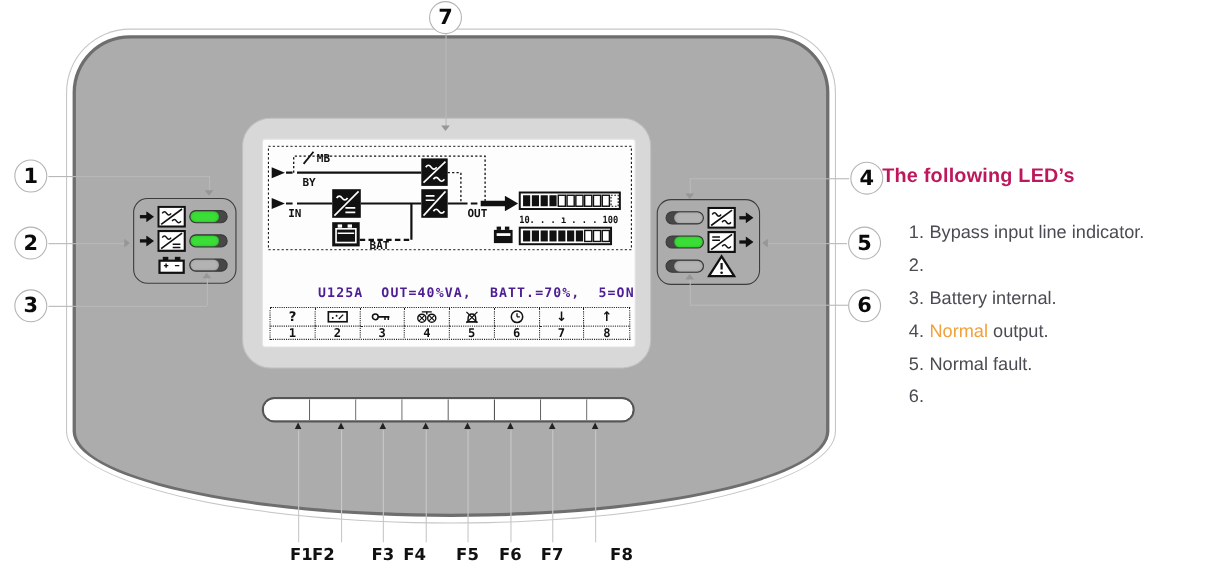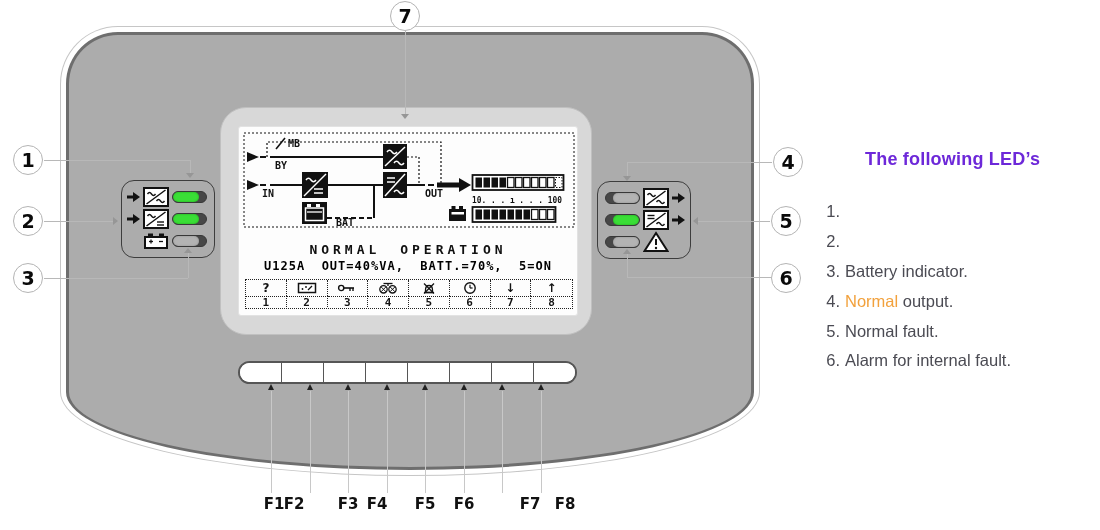--- a/index.html
+++ b/index.html
@@ -22,22 +22,22 @@
     background:#fdfdfd; border-radius:3px; border:1px solid #e2e2e2;
   }
   .mimic { position:absolute; left:4px; top:5px; }
   .mt { font-family:"DejaVu Sans Mono", monospace; font-weight:bold; font-size:10px; fill:#111; }
   .mscale { font-family:"DejaVu Sans Mono", monospace; font-weight:bold; font-size:9px; fill:#111; }
   .lcd-line1 {
     position:absolute; top:115px; left:0; width:100%; text-align:center;
     font:bold 13px "DejaVu Sans Mono", monospace; letter-spacing:4px; word-spacing:8px; color:#111; white-space:pre;
   }
   .lcd-line2 {
-    position:absolute; top:132px; left:0; width:100%; text-align:center;
-    font:bold 12px "DejaVu Sans Mono", monospace; letter-spacing:1px; color:#000000; white-space:pre;
+    position:absolute; top:132px; left:0; width:100%; text-align:right;
+    font:bold 12px "DejaVu Sans Mono", monospace; letter-spacing:1px; color:#4c1d95; white-space:pre;
   }
   .fn-table {
     position:absolute; left:6px; top:152px; width:328px; height:30px;
     border:1.5px dotted #222; display:grid;
     grid-template-columns:repeat(8, 1fr); grid-template-rows:16px 11px;
   }
   .fn-ic { display:flex; align-items:center; justify-content:center; border-right:1px dotted #222; }
   .fn-ic.last { border-right:none; }
   .fn-glyph { font:bold 12px "DejaVu Sans", sans-serif; color:#111; line-height:1; }
   .fn-num {
@@ -94,22 +94,22 @@
   .arr { position:absolute; width:0; height:0; }
   .arr-down  { border-left:4px solid transparent; border-right:4px solid transparent; border-top:5px solid #969696; }
   .arr-up    { border-left:4px solid transparent; border-right:4px solid transparent; border-bottom:5px solid #969696; }
   .arr-right { border-top:4px solid transparent; border-bottom:4px solid transparent; border-left:5px solid #969696; }
   .arr-left  { border-top:4px solid transparent; border-bottom:4px solid transparent; border-right:5px solid #969696; }
   .farr { position:absolute; width:0; height:0; top:384px;
           border-left:3.5px solid transparent; border-right:3.5px solid transparent; border-bottom:6px solid #222; }
 
   
   .legend-title {
-    position:absolute; left:865px; top:149px;
-    font:bold 18px "Liberation Sans", sans-serif; color:#6d28d9; letter-spacing:0.2px;
+    position:absolute; left:802px; top:149px;
+    font:bold 18px "Liberation Sans", sans-serif; color:#be185d; letter-spacing:0.2px;
   }
   .legend { position:absolute; left:818px; top:197px; width:275px; }
   .legend-item {
     height:29.8px; display:flex; align-items:center;
     font-size:16.5px; color:#4b4b53;
   }
   .legend-num { width:22px; text-align:right; margin-right:5px; flex:none; }
   .hl { color:#f2a13c; }
 </style>
 </head>
@@ -217,21 +217,20 @@
             <rect x="264.5" y="77.5" width="6.5" height="10" fill="#111"></rect>
             <rect x="272.5" y="77.5" width="6.5" height="10" fill="#111"></rect>
             <rect x="280.5" y="77.5" width="6.5" height="10" fill="#111"></rect>
             <rect x="288.5" y="77.5" width="6.5" height="10" fill="#fff" stroke="#111" stroke-width="1.3"></rect>
             <rect x="296.5" y="77.5" width="6.5" height="10" fill="#fff" stroke="#111" stroke-width="1.3"></rect>
             <rect x="304.5" y="77.5" width="6.5" height="10" fill="#fff" stroke="#111" stroke-width="1.3"></rect>
           </g>
       </g>
     </svg>
 
-    <div class="lcd-line1">NORMAL OPERATION</div>
     <div class="lcd-line2">U125A  OUT=40%VA,  BATT.=70%,  5=ON</div>
 
     <div class="fn-table">
       <div class="fn-ic">
           <span class="fn-glyph">?</span>
         </div>
       <div class="fn-ic">
         <svg width="20" height="14" viewBox="0 0 20 14">
             <rect x="1.5" y="2.5" width="17" height="9" fill="#fff" stroke="#111" stroke-width="1.5"></rect>
             <circle cx="5.5" cy="8" r="0.9" fill="#111"></circle>
@@ -406,21 +405,21 @@
   <div class="farr" style="left:422px"></div>
   <div class="farr" style="left:461px"></div>
   <div class="farr" style="left:499px"></div>
   <div class="farr" style="left:538px"></div>
   <div class="flabel" style="left:254px">F1</div>
   <div class="flabel" style="left:274px">F2</div>
   <div class="flabel" style="left:328px">F3</div>
   <div class="flabel" style="left:357px">F4</div>
   <div class="flabel" style="left:405px">F5</div>
   <div class="flabel" style="left:444px">F6</div>
-  <div class="flabel" style="left:510px">F7</div>
+  <div class="flabel" style="left:482px">F7</div>
   <div class="flabel" style="left:545px">F8</div>
 
   <div class="ln" style="left:44px;top:160px;width:146px;height:1px"></div>
   <div class="ln" style="left:190px;top:160px;width:1px;height:14px"></div>
   <div class="arr arr-down" style="left:186px;top:173px"></div>
   <div class="ln" style="left:44px;top:221px;width:70px;height:1px"></div>
   <div class="arr arr-right" style="left:113px;top:217px"></div>
   <div class="ln" style="left:44px;top:278px;width:144px;height:1px"></div>
   <div class="ln" style="left:188px;top:253px;width:1px;height:25px"></div>
   <div class="arr arr-up" style="left:184px;top:248px"></div>
@@ -440,35 +439,35 @@
   <div class="co" style="left:13px;top:263px">3</div>
   <div class="co" style="left:773px;top:147px">4</div>
   <div class="co" style="left:771px;top:206px">5</div>
   <div class="co" style="left:771px;top:263px">6</div>
   <div class="co" style="left:390px;top:1px">7</div>
 
   <div class="legend-title">The following LED’s</div>
   <div class="legend">
     <div class="legend-item">
         <span class="legend-num">1.</span>
+        <span><span class="hl"></span><span>Bypass input line indicator.</span></span>
       </div>
     <div class="legend-item">
         <span class="legend-num">2.</span>
       </div>
     <div class="legend-item">
         <span class="legend-num">3.</span>
-        <span><span class="hl"></span><span>Battery indicator.</span></span>
+        <span><span class="hl"></span><span>Battery internal.</span></span>
       </div>
     <div class="legend-item">
         <span class="legend-num">4.</span>
         <span><span class="hl">Normal</span><span> output.</span></span>
       </div>
     <div class="legend-item">
         <span class="legend-num">5.</span>
         <span><span class="hl"></span><span>Normal fault.</span></span>
       </div>
     <div class="legend-item">
         <span class="legend-num">6.</span>
-        <span><span class="hl"></span><span>Alarm for internal fault.</span></span>
       </div>
   </div>
 
 </div>
 
 </body></html>

